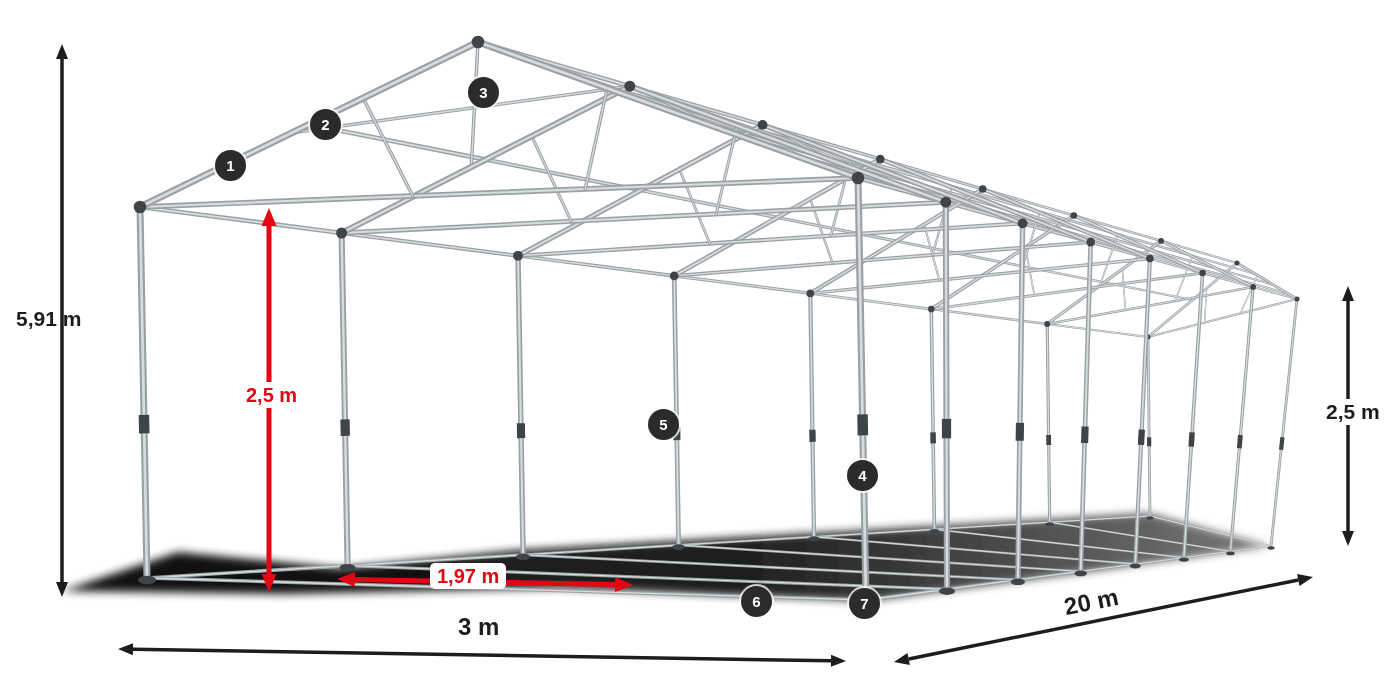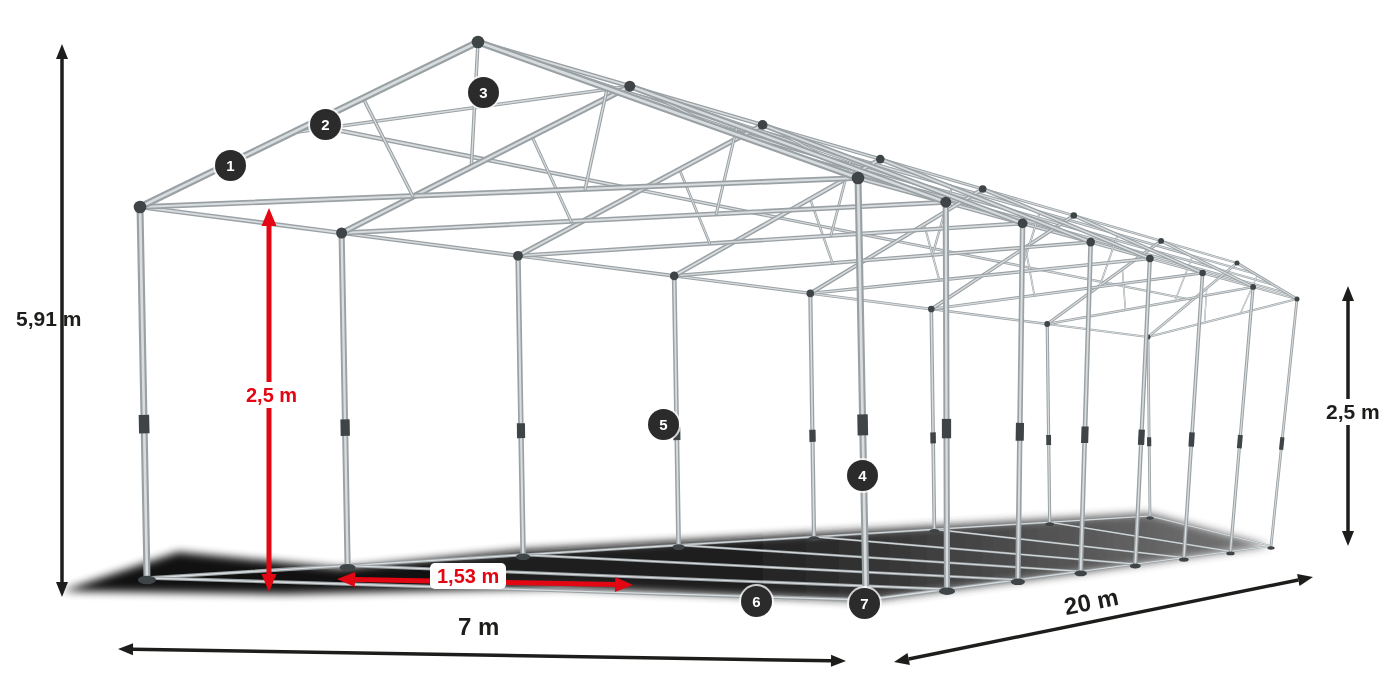--- a/index.html
+++ b/index.html
@@ -404,23 +404,23 @@
         <line x1="355.0" y1="579.4" x2="615.0" y2="584.6" stroke="#e30613" stroke-width="5.00" stroke-linecap="butt"></line>
         <polygon points="337.0,579.0 354.8,586.9 355.1,571.9" fill="#e30613"></polygon>
         <polygon points="633.0,585.0 614.9,592.1 615.2,577.1" fill="#e30613"></polygon>
       </g>
     </svg>
 
   <div class="dim" style="left:16px;top:306px;font-size:21px">5,91 m</div>
 
   <div class="dim red" style="left:239px;top:382px">2,5 m</div>
 
-  <div class="dim red" style="left:430px;top:563px">1,53 m</div>
-
-  <div class="dim" style="left:458px;top:614px;font-size:24px">7 m</div>
+  <div class="dim red" style="left:430px;top:563px">1,97 m</div>
+
+  <div class="dim" style="left:458px;top:614px;font-size:24px">3 m</div>
 
   <div class="dim" style="left:1064px;top:589px;font-size:24px;transform:rotate(-11.4deg)">20 m</div>
 
   <div class="dim boxed" style="left:1322px;top:399px;font-size:21px">2,5 m</div>
 
   <div class="marker" style="left:215px;top:150px">
     <span>1</span>
   </div>
   <div class="marker" style="left:310px;top:109px">
     <span>2</span>

